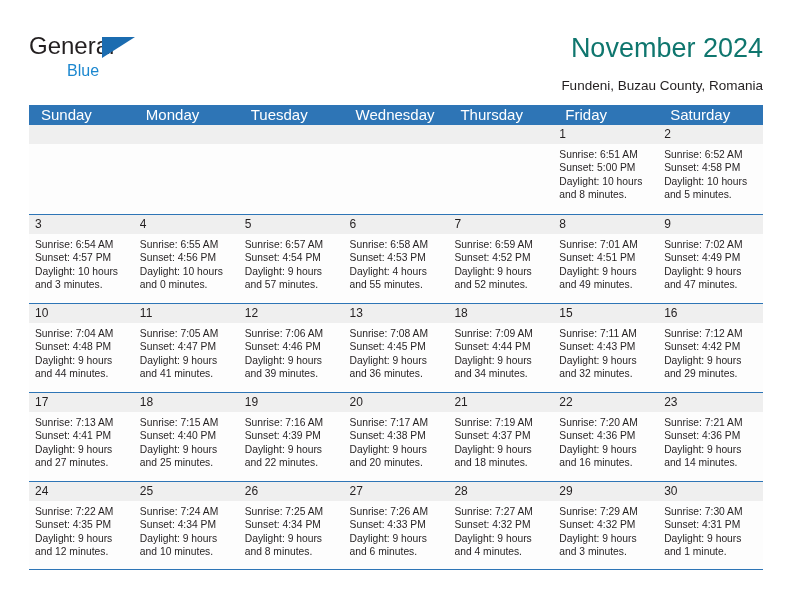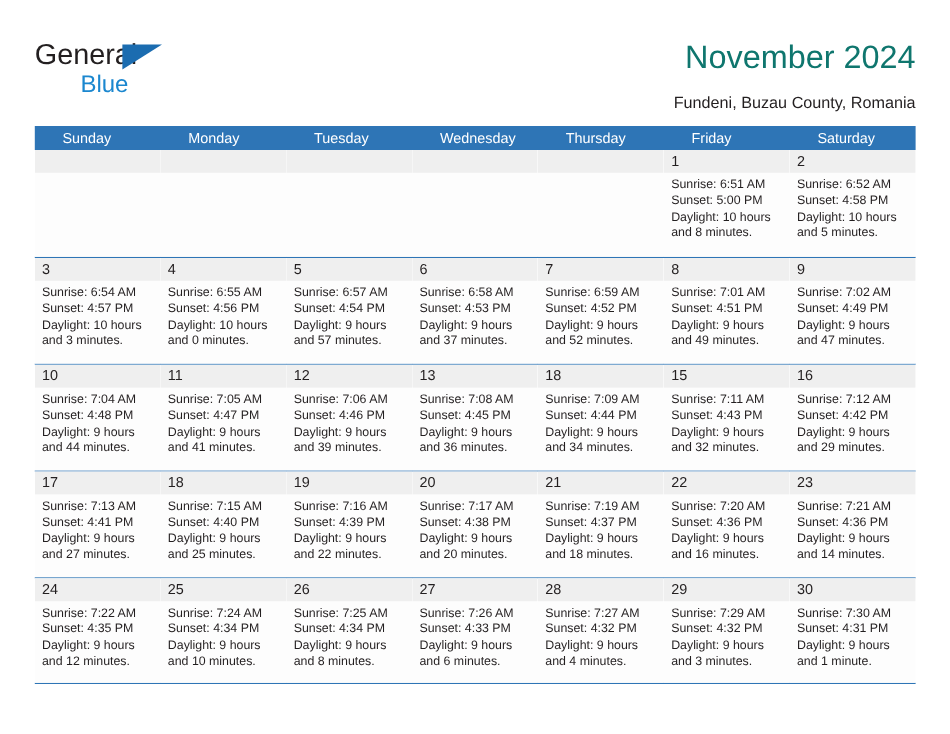--- a/index.html
+++ b/index.html
@@ -42,21 +42,21 @@
     line-height: 26px;
     font-size: 24px;
     color: #231f20;
     letter-spacing: 0px;
     white-space: nowrap;
   }
   .brand-row2 {
     position: relative;
     height: 24px;
     line-height: 24px;
-    font-size: 20px;
+    font-size: 16px;
     color: #1b87cf;
     margin-left: 38px;
     white-space: nowrap;
   }
   .brand-tri {
     position: absolute;
     left: 73px;
     top: 4px;
     width: 0;
     height: 0;
@@ -92,23 +92,23 @@
   }
   .weekdays {
     display: flex;
     width: 100%;
     background: #2e75b6;
     height: 20px;
   }
   .weekday {
     flex: 1 1 0;
     color: #ffffff;
-    font-size: 12px;
+    font-size: 15px;
     line-height: 20px;
-    padding-left: 23px;
+    padding-left: 12px;
     box-sizing: border-box;
     white-space: nowrap;
   }
   .week {
     display: flex;
     width: 100%;
     border-top: 1.2px solid #2e75b6;
     height: 89px;
     box-sizing: border-box;
   }
@@ -232,21 +232,21 @@
               <div>Sunrise: 6:57 AM</div>
               <div>Sunset: 4:54 PM</div>
               <div class="wrap">Daylight: 9 hours and 57 minutes.</div>
             </div>
           </div>
           <div class="cell">
             <div class="daynum">6</div>
             <div class="info">
               <div>Sunrise: 6:58 AM</div>
               <div>Sunset: 4:53 PM</div>
-              <div class="wrap">Daylight: 9 hours and 37 minutes.</div>
+              <div class="wrap">Daylight: 4 hours and 55 minutes.</div>
             </div>
           </div>
           <div class="cell">
             <div class="daynum">7</div>
             <div class="info">
               <div>Sunrise: 6:59 AM</div>
               <div>Sunset: 4:52 PM</div>
               <div class="wrap">Daylight: 9 hours and 52 minutes.</div>
             </div>
           </div>

